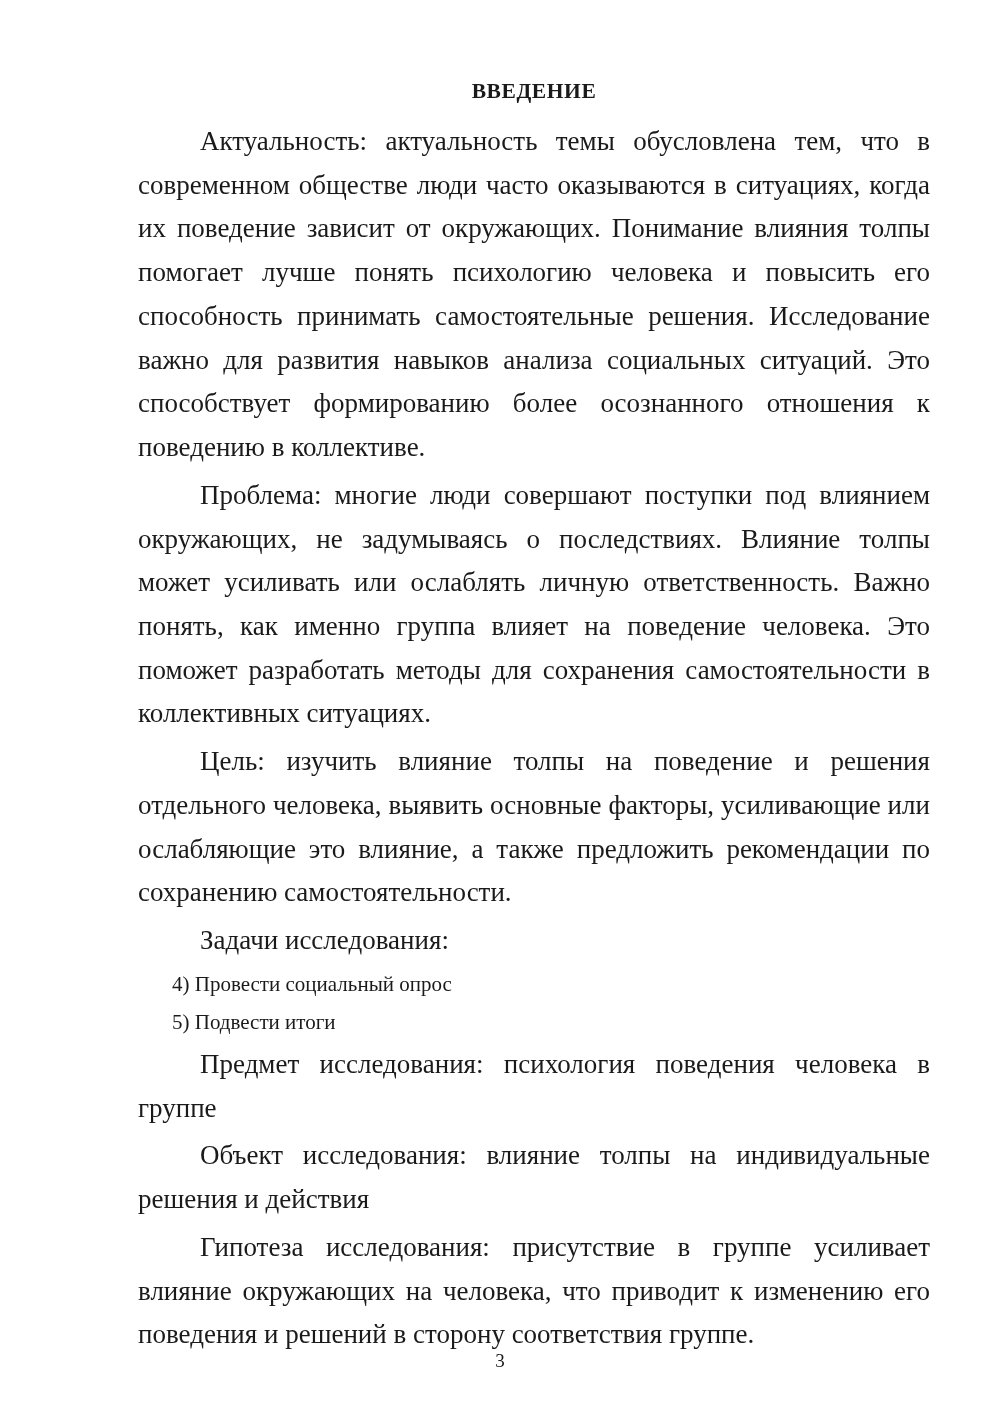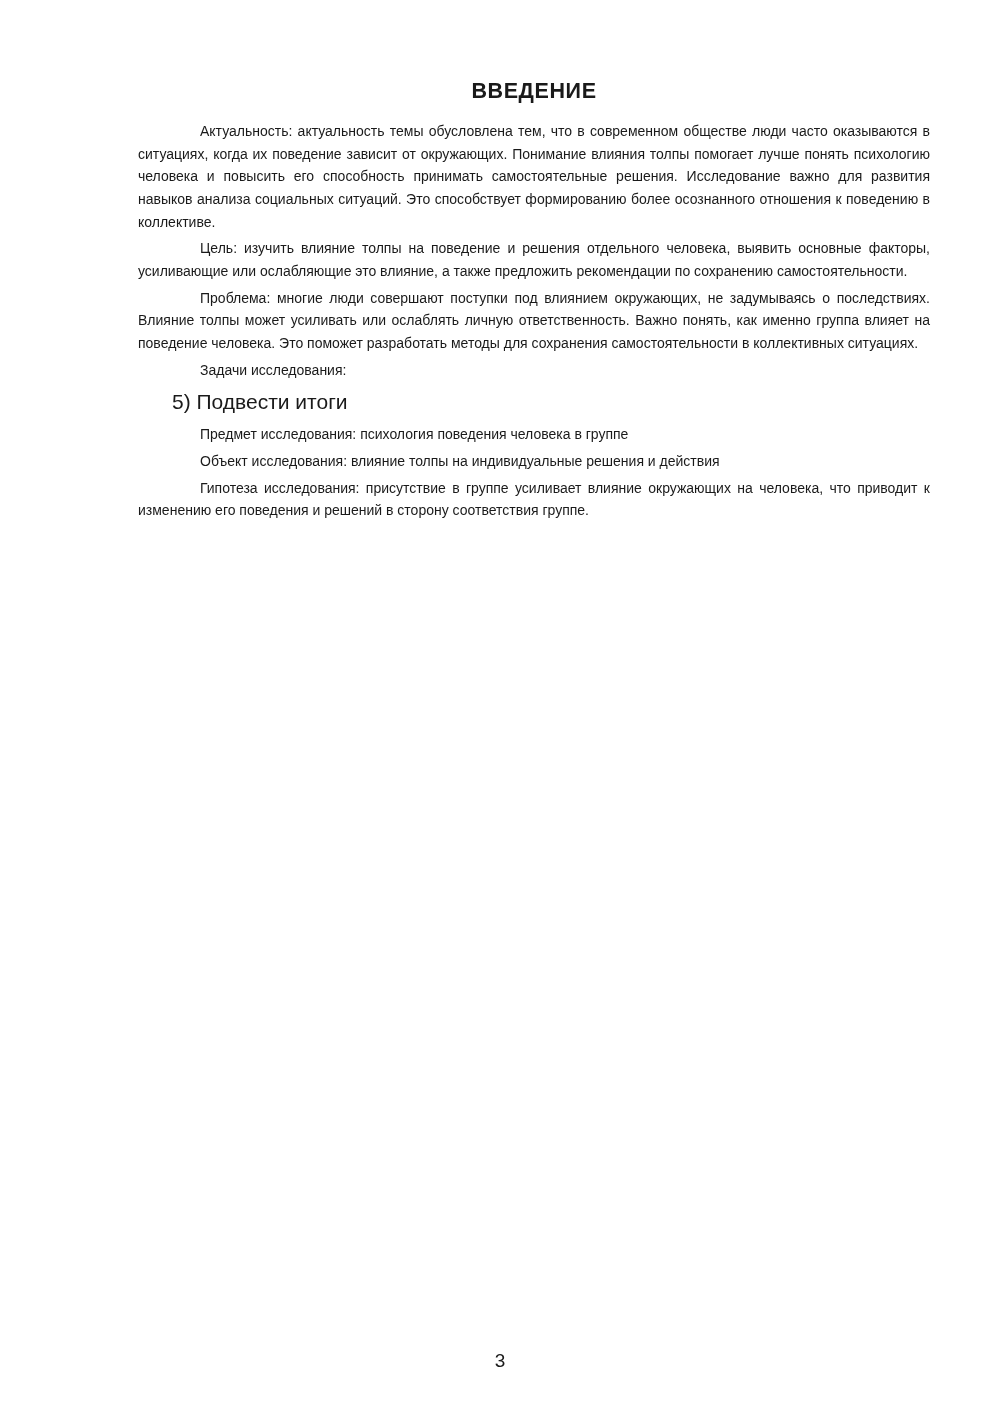--- a/index.html
+++ b/index.html
@@ -7,35 +7,35 @@
     padding: 0;
     background: #ffffff;
   }
   .page {
     position: relative;
     width: 1000px;
     height: 1414px;
     background: #ffffff;
     box-sizing: border-box;
     padding: 78px 70px 40px 138px;
-    font-family: Liberation Sans, sans-serif;
+    font-family: Liberation Serif, serif;
     color: #1a1a1a;
     overflow: hidden;
   }
   .doc-title {
     text-align: center;
     font-weight: bold;
     font-size: 21.5px;
     letter-spacing: 0.6px;
     margin: 0 0 14px 0;
     line-height: 1.3;
   }
   p.body-par {
     margin: 0 0 4px 0;
-    font-size: 14px;
+    font-size: 27px;
     line-height: 1.62;
     text-align: justify;
     text-indent: 62px;
     hyphens: none;
   }
   p.body-par:last-of-type {
     margin-bottom: 0;
   }
   p.list-par {
     margin: 0 0 4px 0;
@@ -55,24 +55,25 @@
   }
 </style>
 </head>
 <body>
 
 <div class="page">
 
   <h1 class="doc-title">ВВЕДЕНИЕ</h1>
 
   <p class="body-par">Актуальность: актуальность темы обусловлена тем, что в современном обществе люди часто оказываются в ситуациях, когда их поведение зависит от окружающих. Понимание влияния толпы помогает лучше понять психологию человека и повысить его способность принимать самостоятельные решения. Исследование важно для развития навыков анализа социальных ситуаций. Это способствует формированию более осознанного отношения к поведению в коллективе.</p>
+  <p class="body-par">Проблема: многие люди совершают поступки под влиянием окружающих, не задумываясь о последствиях. Влияние толпы может усиливать или ослаблять личную ответственность. Важно понять, как именно группа влияет на поведение человека. Это поможет разработать методы для сохранения самостоятельности в коллективных ситуациях.</p>
   <p class="body-par">Цель: изучить влияние толпы на поведение и решения отдельного человека, выявить основные факторы, усиливающие или ослабляющие это влияние, а также предложить рекомендации по сохранению самостоятельности.</p>
-  <p class="body-par">Проблема: многие люди совершают поступки под влиянием окружающих, не задумываясь о последствиях. Влияние толпы может усиливать или ослаблять личную ответственность. Важно понять, как именно группа влияет на поведение человека. Это поможет разработать методы для сохранения самостоятельности в коллективных ситуациях.</p>
   <p class="body-par">Задачи исследования:</p>
 
+  <p class="list-par">4) Провести социальный опрос</p>
   <p class="list-par">5) Подвести итоги</p>
 
   <p class="body-par">Предмет исследования: психология поведения человека в группе</p>
   <p class="body-par">Объект исследования: влияние толпы на индивидуальные решения и действия</p>
   <p class="body-par">Гипотеза исследования: присутствие в группе усиливает влияние окружающих на человека, что приводит к изменению его поведения и решений в сторону соответствия группе.</p>
 
   <div class="page-number">3</div>
 </div>
 
 </body></html>

